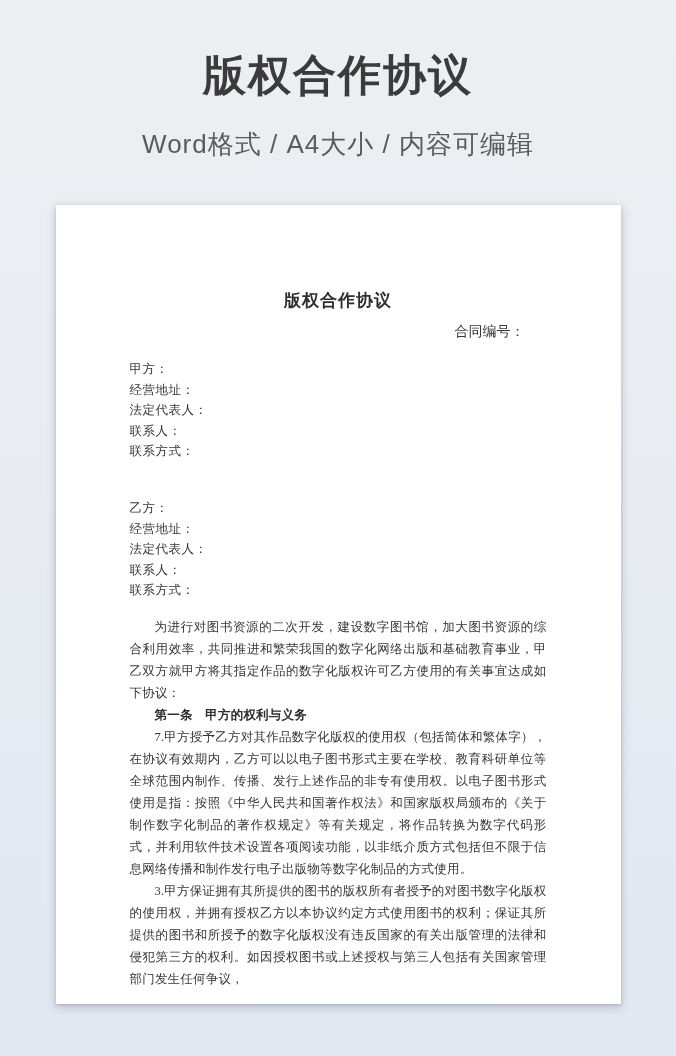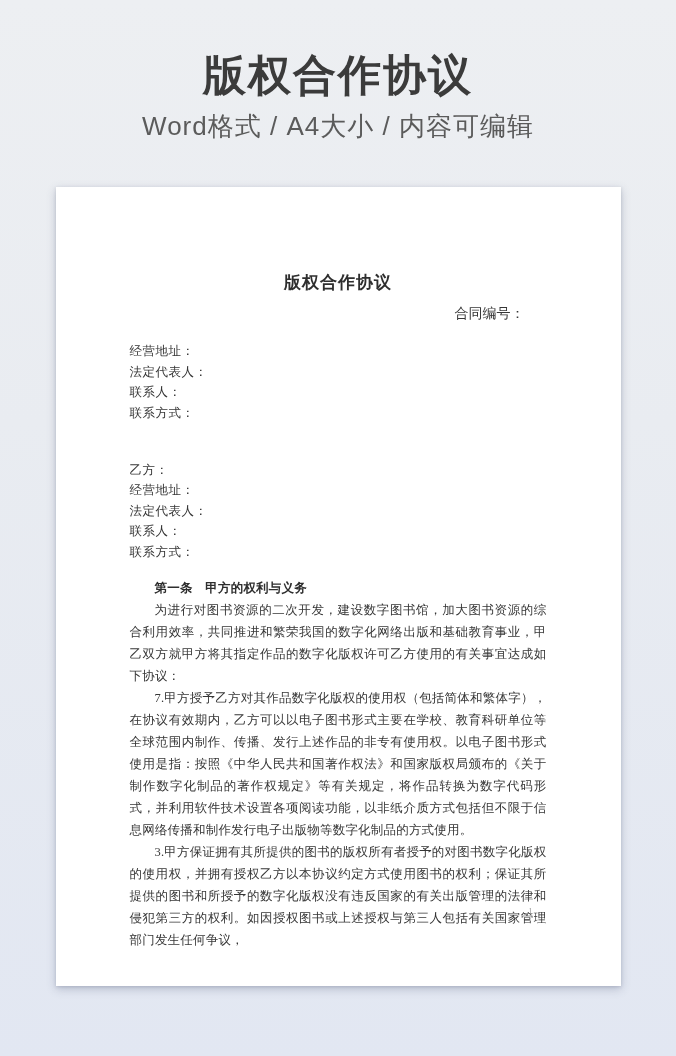--- a/index.html
+++ b/index.html
@@ -13,21 +13,21 @@
   .hero { text-align: center; }
   .hero-title {
     margin-top: 50px;
     font-size: 43px;
     line-height: 50px;
     font-weight: 800;
     color: #3b3b3b;
     letter-spacing: 2px;
   }
   .hero-subtitle {
-    margin-top: 9px;
+    margin-top: 27px;
     font-size: 26px;
     line-height: 34px;
     font-weight: 400;
     color: #5b5b5b;
     letter-spacing: 1px;
   }
   
   .paper {
     position: relative;
     width: 565px;
@@ -92,38 +92,39 @@
   <p class="hero-subtitle">Word格式 / A4大小 / 内容可编辑</p>
 </header>
 
 <div class="paper">
 
   <h2 class="doc-title">版权合作协议</h2>
 
   <p class="contract-no">合同编号：</p>
 
   <div class="fields">
+    <p class="field-line">甲方：</p>
     <p class="field-line">经营地址：</p>
     <p class="field-line">法定代表人：</p>
     <p class="field-line">联系人：</p>
     <p class="field-line">联系方式：</p>
   </div>
 
   <div class="blank-line"></div>
 
   <div class="fields second">
     <p class="field-line">乙方：</p>
     <p class="field-line">经营地址：</p>
     <p class="field-line">法定代表人：</p>
     <p class="field-line">联系人：</p>
     <p class="field-line">联系方式：</p>
   </div>
 
   <div class="doc-body">
+    <p class="para">为进行对图书资源的二次开发，建设数字图书馆，加大图书资源的综合利用效率，共同推进和繁荣我国的数字化网络出版和基础教育事业，甲乙双方就甲方将其指定作品的数字化版权许可乙方使用的有关事宜达成如下协议：</p>
     <p class="para heading">第一条　甲方的权利与义务</p>
-    <p class="para">为进行对图书资源的二次开发，建设数字图书馆，加大图书资源的综合利用效率，共同推进和繁荣我国的数字化网络出版和基础教育事业，甲乙双方就甲方将其指定作品的数字化版权许可乙方使用的有关事宜达成如下协议：</p>
     <p class="para">7.甲方授予乙方对其作品数字化版权的使用权（包括简体和繁体字），在协议有效期内，乙方可以以电子图书形式主要在学校、教育科研单位等全球范围内制作、传播、发行上述作品的非专有使用权。以电子图书形式使用是指：按照《中华人民共和国著作权法》和国家版权局颁布的《关于制作数字化制品的著作权规定》等有关规定，将作品转换为数字代码形式，并利用软件技术设置各项阅读功能，以非纸介质方式包括但不限于信息网络传播和制作发行电子出版物等数字化制品的方式使用。</p>
     <p class="para">3.甲方保证拥有其所提供的图书的版权所有者授予的对图书数字化版权的使用权，并拥有授权乙方以本协议约定方式使用图书的权利；保证其所提供的图书和所授予的数字化版权没有违反国家的有关出版管理的法律和侵犯第三方的权利。如因授权图书或上述授权与第三人包括有关国家管理部门发生任何争议，</p>
   </div>
 
   <span class="page-number">1</span>
 
 </div>
 
 </body></html>

